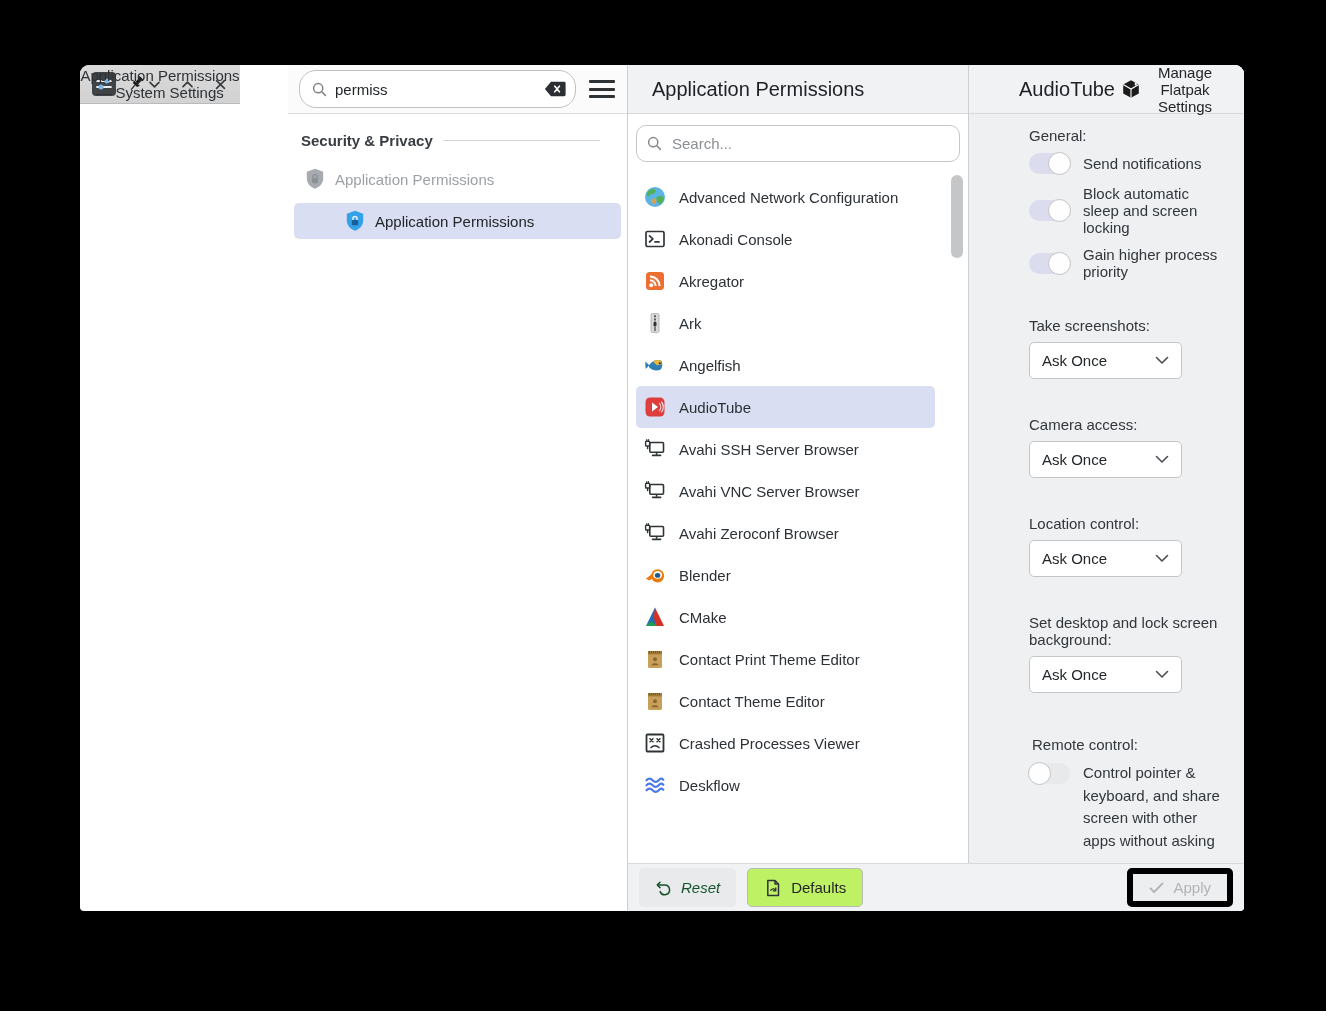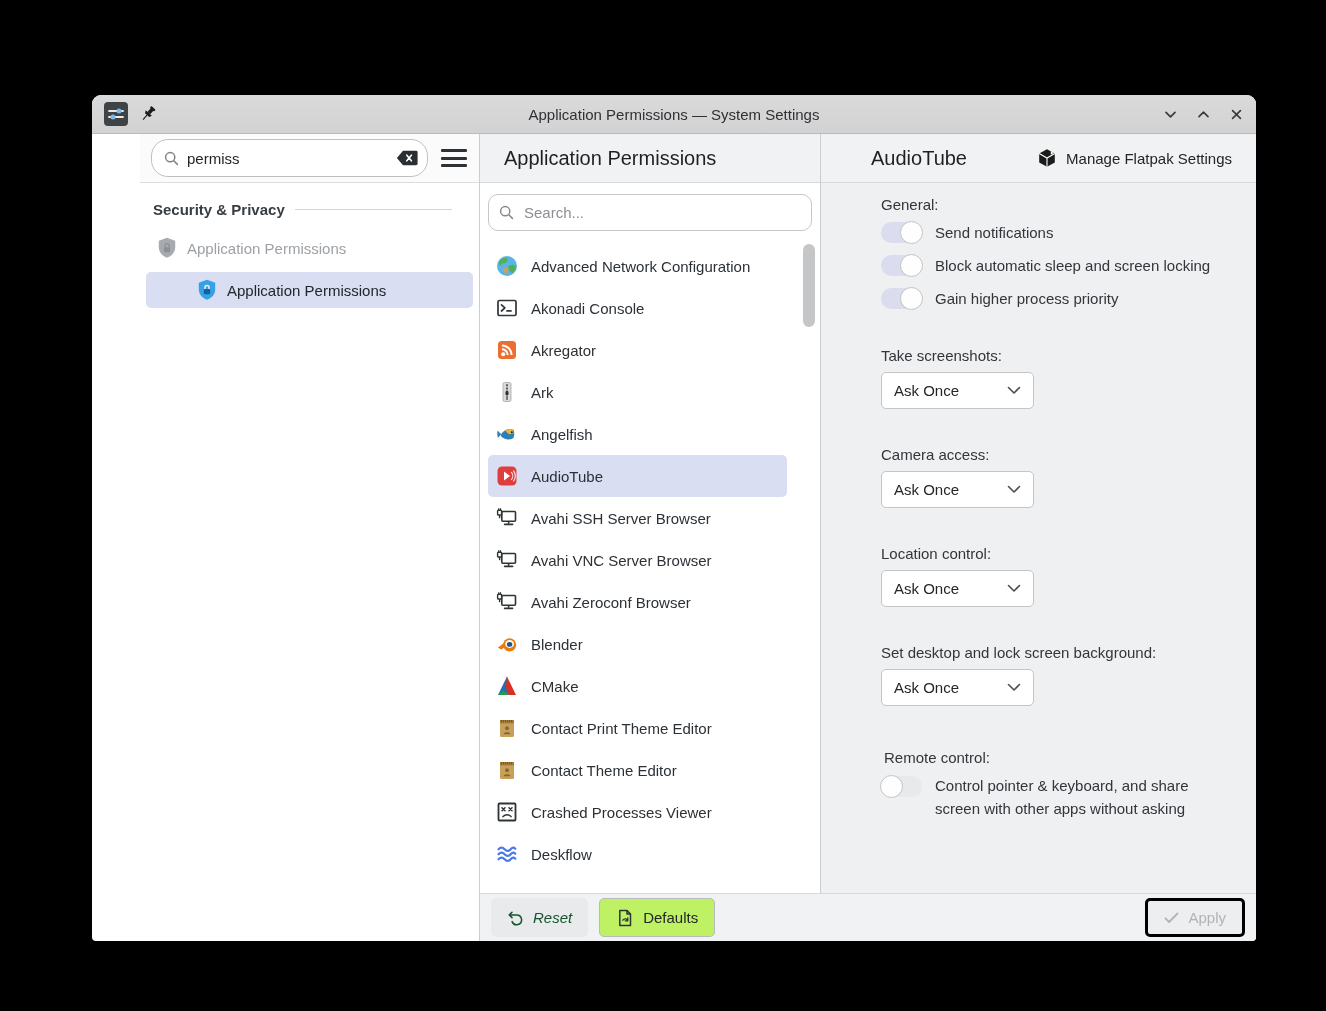--- a/index.html
+++ b/index.html
@@ -2,23 +2,23 @@
 <html><head>
 <meta charset="utf-8">
 <style>
   html,body{margin:0;padding:0;}
   body{
     width:1326px;height:1011px;background:#000;overflow:hidden;position:relative;
     font-family:"Liberation Sans","DejaVu Sans",sans-serif;color:#232629;
     -webkit-font-smoothing:antialiased;
   }
   .window{
-    position:absolute;left:92px;top:65px;width:1164px;height:846px;
-    display:flex;flex-direction:column;background:#fff;border-radius:9px 9px 4px 4px;
-    box-shadow:0 4px 18px rgba(0,0,0,.65);overflow:hidden;margin-top:30px;
+    position:absolute;left:80px;top:65px;width:1164px;height:846px;
+    display:flex;flex-direction:row;background:#fff;border-radius:9px 9px 4px 4px;
+    box-shadow:0 4px 18px rgba(0,0,0,.65);overflow:hidden;
   }
   
   .titlebar{
     height:38px;flex:none;background:linear-gradient(#dadada,#d2d2d2);
     border-bottom:1px solid #b9babb;display:flex;align-items:center;position:relative;
     padding:0 12px;
   }
   .titlebar .tb-left{display:flex;align-items:center;gap:10px;}
   .titlebar .tb-title{
     position:absolute;left:0;right:0;text-align:center;font-size:15px;color:#2e3135;pointer-events:none;
@@ -107,21 +107,21 @@
   .footer{
     height:47px;flex:none;background:#f1f2f3;border-top:1px solid #d8d9da;
     display:flex;align-items:center;padding:0 11px;gap:11px;
   }
   .btn{
     height:39px;border-radius:5px;display:flex;align-items:center;gap:9px;padding:0 16px;
     font-size:15px;font-family:inherit;border:none;background:transparent;
   }
   .btn.disabled-flat{background:#e9eaec;color:#14532d;font-style:italic;}
   .btn.normal{background:#bef264;border:1px solid #b9babc;color:#232629;}
-  .btn.apply{margin-left:auto;background:#edeeef;border:3px solid #000000;color:#b1b4b7;}
+  .btn.apply{margin-left:auto;background:#edeeef;border:6px solid #000000;color:#b1b4b7;}
   .icon-inline{display:flex;align-items:center;justify-content:center;}
 </style>
 </head>
 <body>
 
 <div class="window">
 
   <div class="titlebar">
     <div class="tb-title">Application Permissions — System Settings</div>
     <div class="tb-left">

